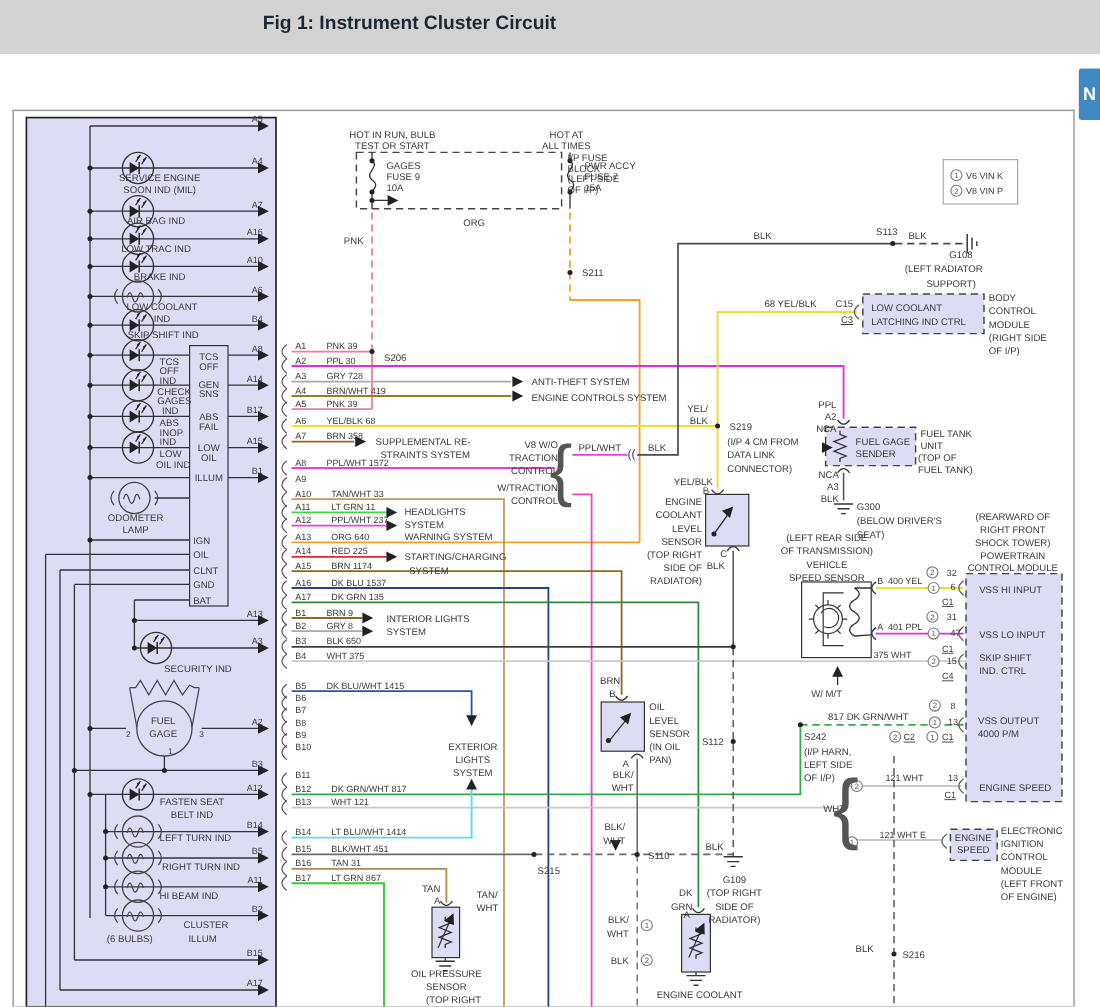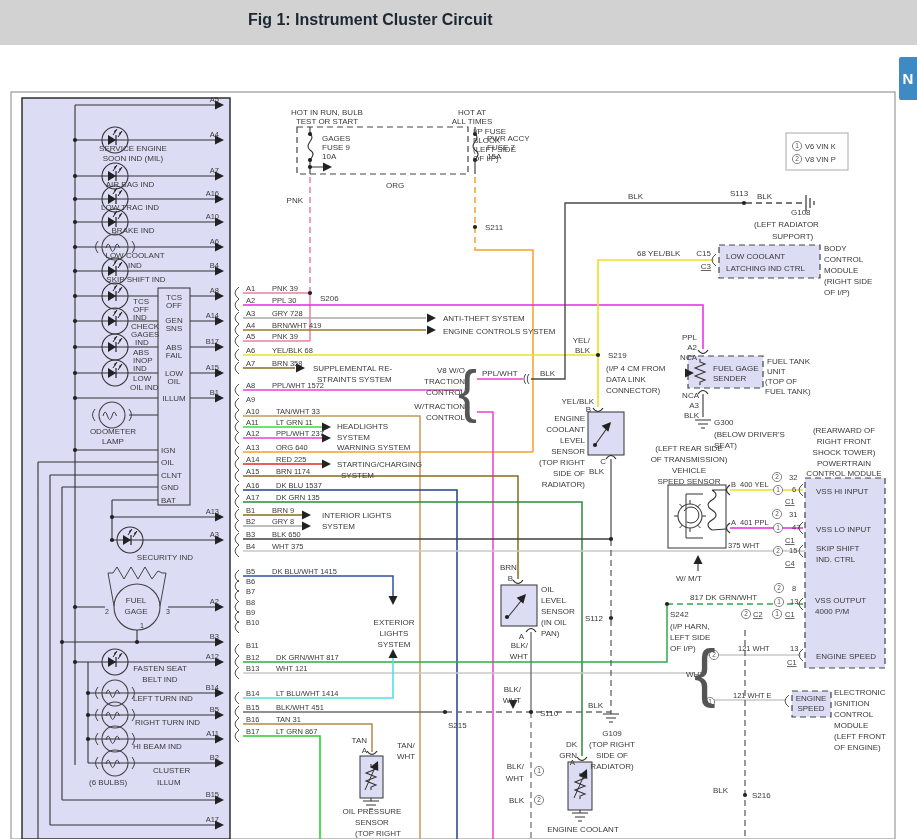--- a/index.html
+++ b/index.html
@@ -1,19 +1,19 @@
 <!DOCTYPE html>
 <html><head>
 <meta charset="utf-8">
 <style>
   html,body{margin:0;padding:0;background:#fff;}
   #page{position:relative;width:917px;height:839px;overflow:hidden;background:#fff;
         font-family:"Liberation Sans",sans-serif;}
   #hdr{position:absolute;left:0;top:0;width:917px;height:45px;background:#d2d2d2;z-index:3;}
-  #hdr .title{position:absolute;left:248px;top:11px;font-size:16px;font-weight:bold;color:#1b2733;}
+  #hdr .title{position:absolute;left:219px;top:11px;font-size:16px;font-weight:bold;color:#1b2733;}
   #navn{position:absolute;right:0;top:57px;width:18px;height:43px;background:#3f8ac2;color:#fff;
         font-size:15px;font-weight:bold;display:flex;align-items:center;justify-content:center;
         z-index:4;border-radius:2px 0 0 2px;cursor:pointer;}
   svg{position:absolute;left:0;top:0;z-index:1;}
   svg text{font-family:"Liberation Sans",sans-serif;}
 </style>
 </head>
 <body>
 
 <div id="page">

